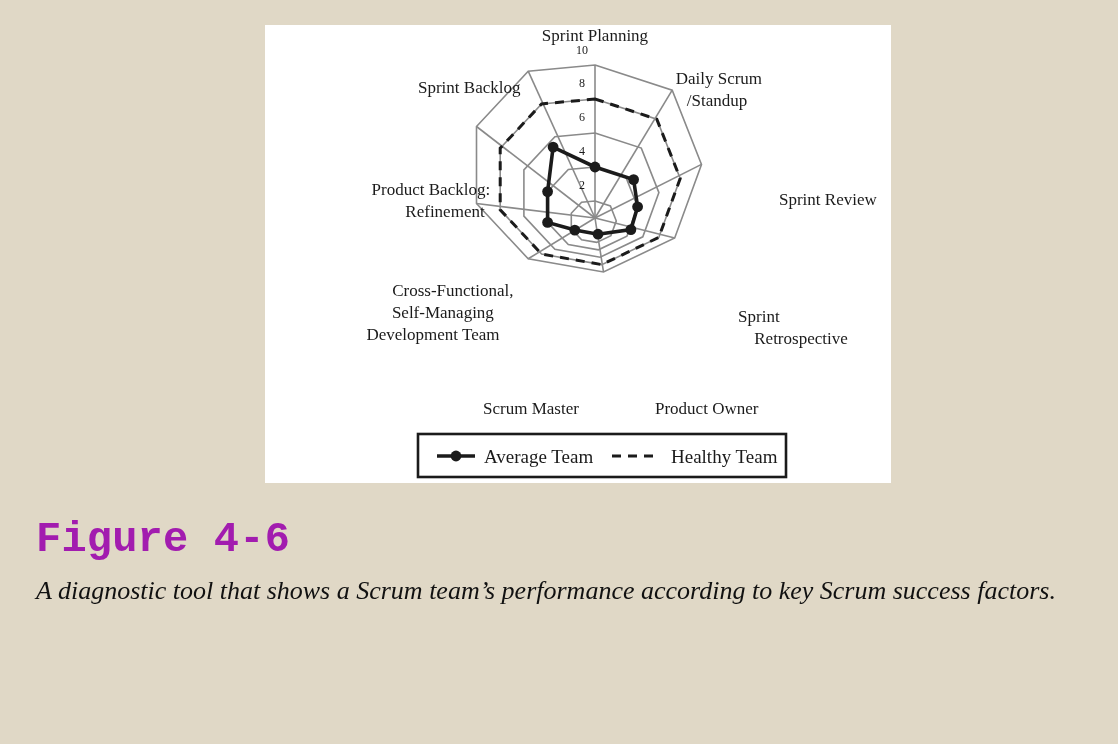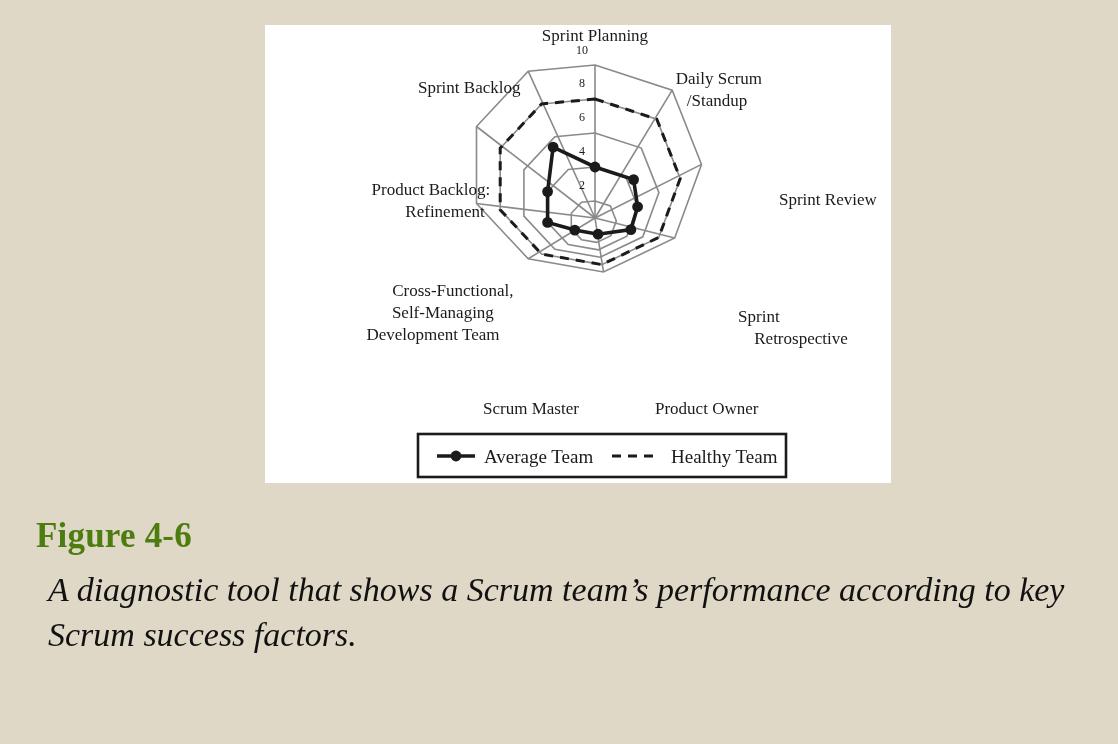--- a/index.html
+++ b/index.html
@@ -40,34 +40,34 @@
     font-size: 19px;
     fill: #1b1b1b;
   }
   #caption {
     position: absolute;
     left: 36px;
     top: 516px;
     width: 1050px;
   }
   #caption-title {
-    font-family: Liberation Serif, serif;
+    font-family: Liberation Mono, monospace;
     font-weight: bold;
-    font-size: 35px;
-    color: #4d7c0f;
+    font-size: 42px;
+    color: #a21caf;
     margin: 0 0 10px 0;
     letter-spacing: 0.2px;
   }
   #caption-body {
     font-family: "Liberation Serif", serif;
     font-style: italic;
-    font-size: 34px;
+    font-size: 26px;
     line-height: 1.32;
     color: #111111;
-    margin: 12px;
+    margin: 0;
   }
 </style>
 </head>
 <body>
 
 <div id="figure-panel">
   <svg id="radar-svg" width="626" height="458" viewBox="0 0 626 458" xmlns="http://www.w3.org/2000/svg">
 
     <g fill="none" stroke="#8a8a8a" stroke-width="1.6">
       <polygon points="330.0,176.0 345.4,181.0 351.3,195.9 345.9,210.6 331.7,217.4 316.6,214.8 306.3,203.7 306.3,188.3 316.6,177.2"></polygon>

